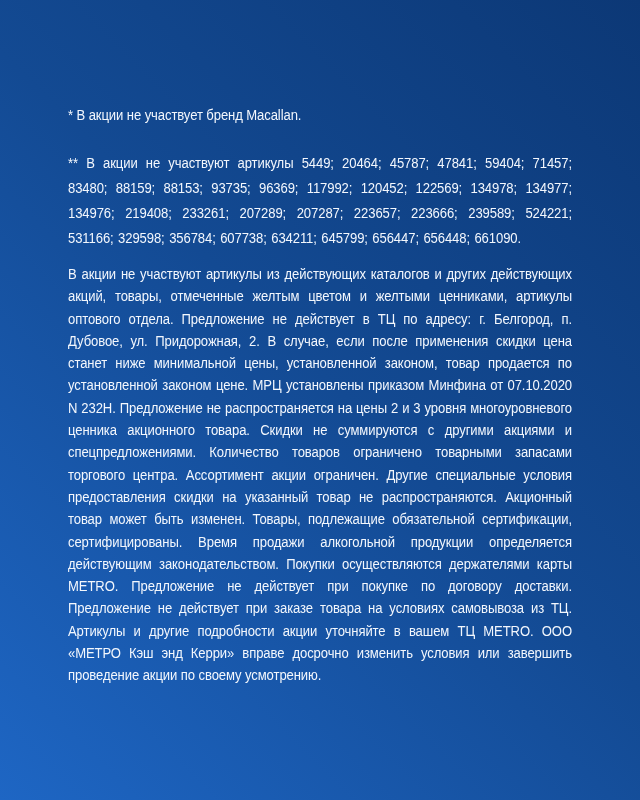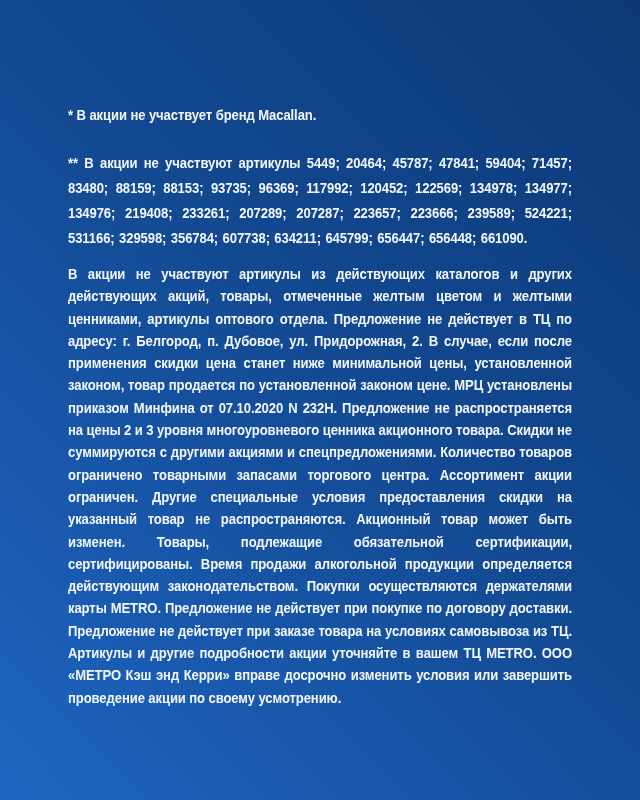--- a/index.html
+++ b/index.html
@@ -10,21 +10,20 @@
     width: 640px;
     height: 800px;
     overflow: hidden;
     position: relative;
     background: linear-gradient(225deg, #0c3876 0%, #134a93 48%, #1e66c4 100%);
     font-family: "Liberation Sans", sans-serif;
   }
   .page {
     position: absolute;
     inset: 0;
-    font-weight: bold;
   }
   .content {
     position: absolute;
     left: 68px;
     top: 104px;
     width: 540px;
     transform: scaleX(0.9333);
     transform-origin: 0 0;
     color: #f3f7fd;
     font-size: 14px;

